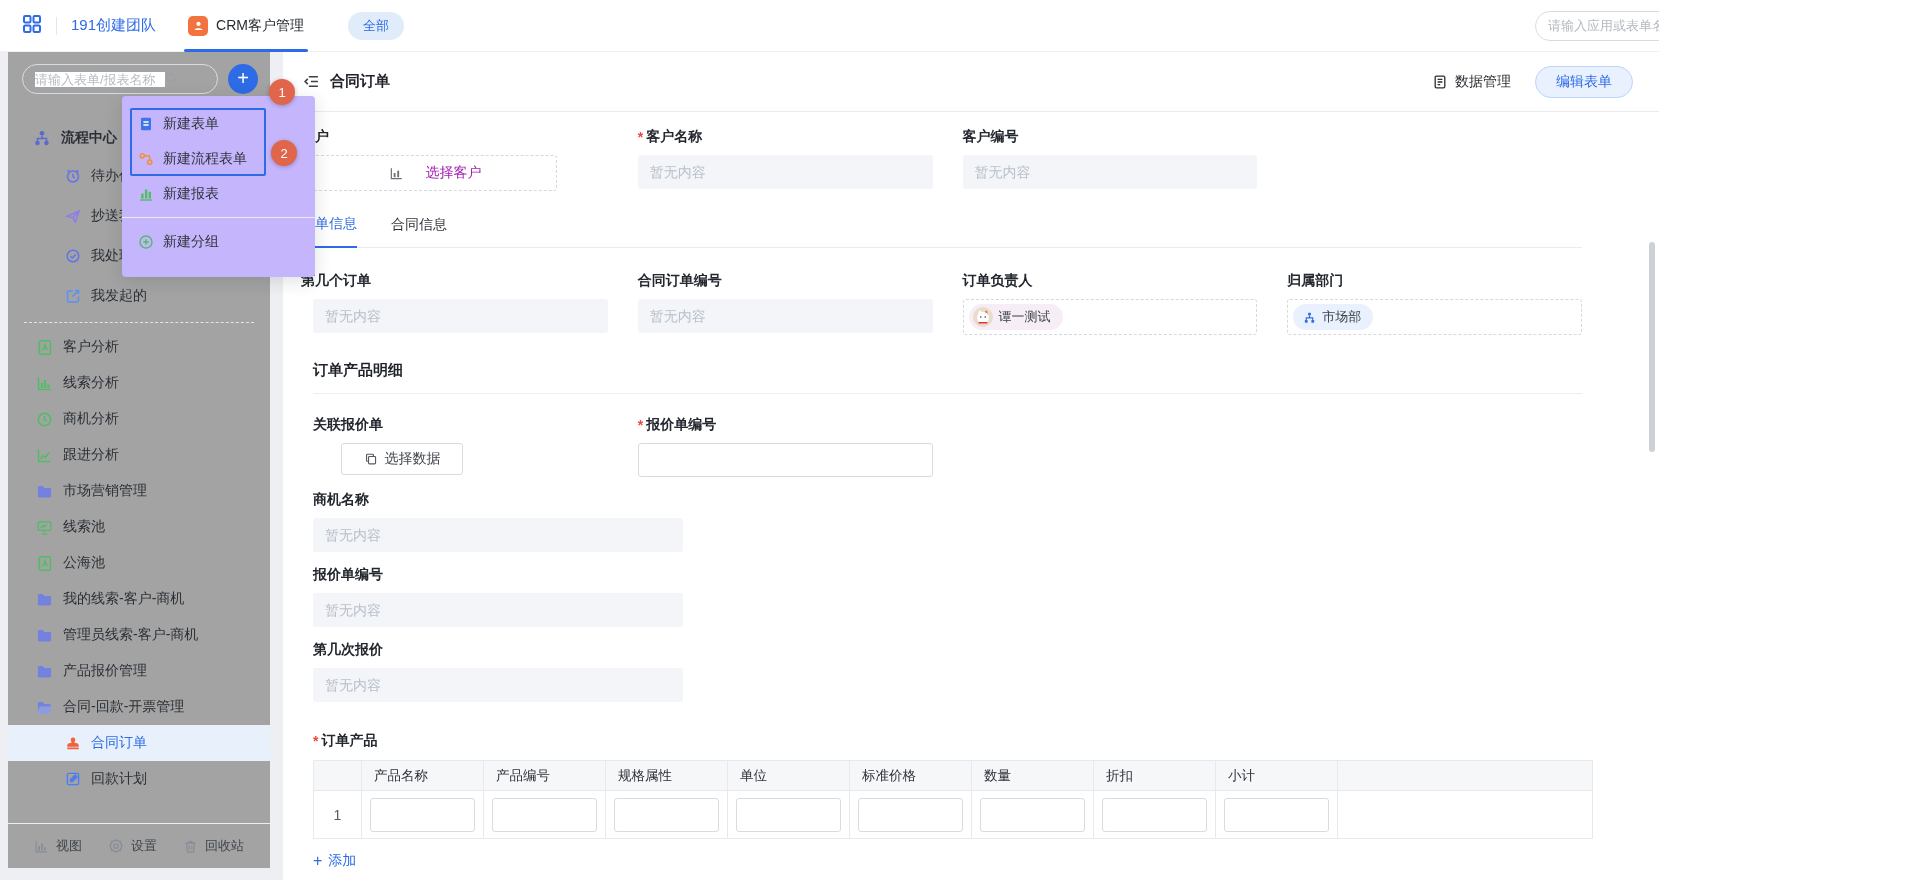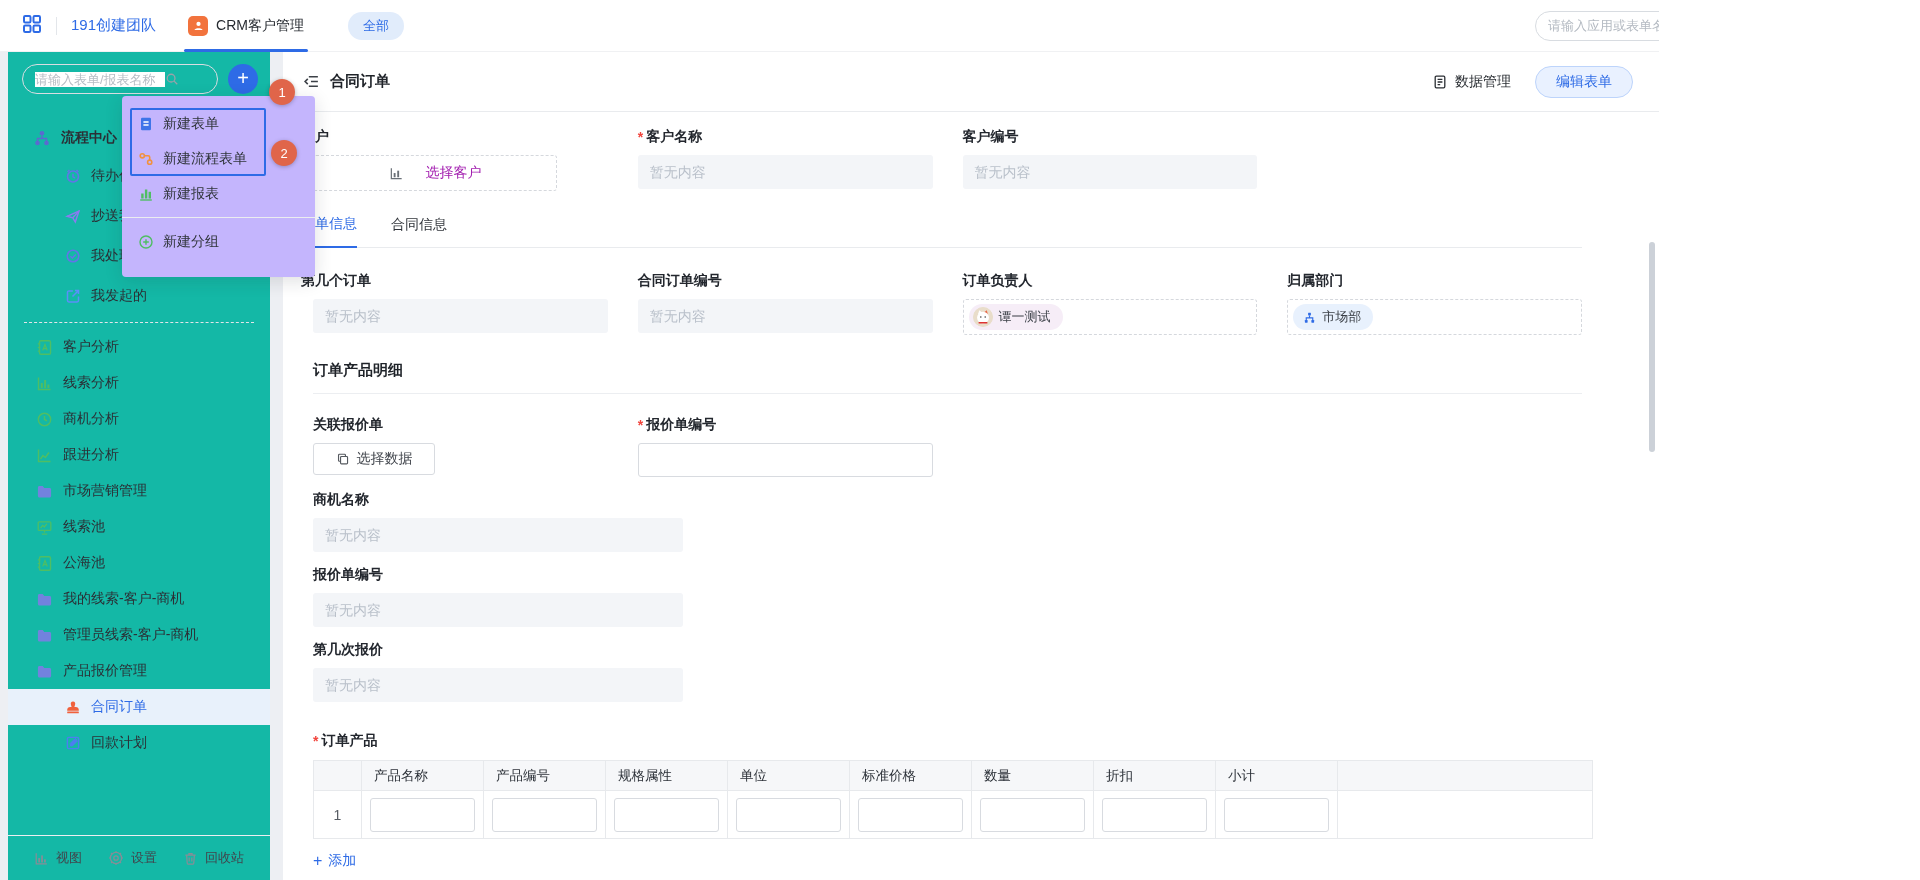--- a/index.html
+++ b/index.html
@@ -21,21 +21,21 @@
   .tb-search { width:190px; height:30px; border:1px solid #d8dce1; border-radius:15px; display:flex; align-items:center; padding:0 10px 0 12px; color:#b4bac2; }
   .tb-search input { border:none; outline:none; width:140px; font-size:13px; color:#6d737b; font-family:inherit; }
   .tb-search input::placeholder { color:#b4bac2; }
   .ic { flex:none; }
   .help-ic { width:19px; height:19px; border:1.5px solid #464c54; border-radius:50%; color:#464c54; font-size:12px; font-weight:700; display:flex; align-items:center; justify-content:center; }
   .bell-wrap { position:relative; }
   .bell-dot { position:absolute; right:-1px; top:-2px; width:7px; height:7px; border-radius:50%; background:#f0413c; }
   .avatar { width:32px; height:32px; border-radius:50%; overflow:hidden; background:#e9e1d4; }
 
   
-  .sidebar { position:absolute; left:8px; top:52px; width:262px; bottom:0; background:#14b8a6; z-index:5; display:flex; flex-direction:column; overflow:hidden; }
+  .sidebar { position:absolute; left:8px; top:52px; width:262px; bottom:12px; background:#a3a3a3; z-index:5; display:flex; flex-direction:column; overflow:hidden; }
   .sb-top { display:flex; align-items:center; padding:12px 12px 0 14px; gap:10px; }
   .sb-search { flex:1; height:30px; border:1px solid #d9dde2; border-radius:15px; display:flex; align-items:center; padding:0 10px 0 12px; }
   .sb-search input { border:none; outline:none; width:130px; font-size:13px; font-family:inherit; color:#6d737b; }
   .sb-search input::placeholder { color:#b7bdc5; }
   .add-btn { width:30px; height:30px; border-radius:50%; background:#2e6be6; color:#fff; font-size:20px; line-height:28px; text-align:center; flex:none; }
   .sb-list { margin-top:26px; }
   .sb-row { height:36px; display:flex; align-items:center; gap:10px; padding-left:28px; color:#2b3036; cursor:default; }
   .sb-row.group { padding-left:25px; font-weight:600; }
   .sb-row.child { padding-left:57px; height:40px; }
   .sb-row.child2 { padding-left:57px; }
@@ -64,21 +64,21 @@
   .tag.pink { background:#f6edf7; }
   .tag.blue { background:#e8f1fd; padding-left:10px; }
   .tag .mini-av { width:20px; height:20px; border-radius:50%; overflow:hidden; background:#e9e1d4; flex:none; }
   .tabs { display:flex; gap:34px; margin-top:16px; margin-left:-12px; border-bottom:1px solid #e9ebee; height:41px; }
   .tab { padding-bottom:13px; align-self:flex-end; color:#30343a; }
   .tab.active { color:#2e6be6; border-bottom:2px solid #2e6be6; margin-bottom:-1px; font-weight:500; }
   .row2 { margin-top:24px; }
   .section-title { margin-top:26px; font-size:15px; font-weight:600; color:#1f2329; }
   .section-line { border-bottom:1px solid #eceef1; margin-top:13px; }
   .qrow { margin-top:22px; }
-  .btn-outline { width:122px; height:32px; border:1px solid #d8dbe0; border-radius:3px; display:flex; align-items:center; justify-content:center; gap:7px; color:#42464d; background:#fff; }
+  .btn-outline { width:122px; height:32px; border:1px solid #d8dbe0; border-radius:3px; display:flex; align-items:center; justify-content:center; gap:7px; color:#42464d; background:#fff;margin-left:28px; }
   .single { width:370px; margin-top:14px; }
   .tbl-label { margin-top:30px; }
   table.ptable { border-collapse:collapse; margin-top:10px; width:1280px; table-layout:fixed; }
   .ptable th, .ptable td { border:1px solid #e7e9ec; font-weight:400; text-align:left; }
   .ptable thead th { background:#f6f7f9; height:30px; padding:0 12px; color:#2c3138; font-size:13.5px; }
   .ptable tbody td { height:48px; padding:0 6px; }
   .idx { text-align:center !important; color:#575c63; }
   .cellinput { height:34px; border:1px solid #d8dbe0; border-radius:3px; background:#fff; margin:0 2px; }
   .add-row { display:flex; align-items:center; gap:6px; color:#2e6be6; margin-top:13px; width:90px; }
   .vscroll { position:absolute; right:4px; top:130px; width:6px; height:210px; border-radius:3px; background:#ccd1d8; }
@@ -281,20 +281,27 @@
         <svg width="17" height="17" viewBox="0 0 16 16">
             <path d="M1.8 4.2c0-.8.6-1.4 1.4-1.4h3.1l1.5 1.8h5c.8 0 1.4.6 1.4 1.4v6.2c0 .8-.6 1.4-1.4 1.4H3.2c-.8 0-1.4-.6-1.4-1.4z" fill="#7282de"></path>
           </svg>
         <span>管理员线索-客户-商机</span>
       </div>
       <div class="sb-row">
         <svg width="17" height="17" viewBox="0 0 16 16">
             <path d="M1.8 4.2c0-.8.6-1.4 1.4-1.4h3.1l1.5 1.8h5c.8 0 1.4.6 1.4 1.4v6.2c0 .8-.6 1.4-1.4 1.4H3.2c-.8 0-1.4-.6-1.4-1.4z" fill="#7282de"></path>
           </svg>
         <span>产品报价管理</span>
+      </div>
+      <div class="sb-row">
+        <svg width="17" height="17" viewBox="0 0 16 16">
+            <path d="M1.8 4.2c0-.8.6-1.4 1.4-1.4h3.1l1.5 1.8h4.6c.8 0 1.4.6 1.4 1.4v1H3.6L1.8 12z" fill="#7282de"></path>
+            <path d="M3.4 7.6h11.3L13 12.8c-.2.7-.7 1.1-1.4 1.1H1.9z" fill="#8d9ae6"></path>
+          </svg>
+        <span>合同-回款-开票管理</span>
       </div>
       <div class="sb-row child2 sel">
         <svg width="16" height="16" viewBox="0 0 16 16">
             <path d="M8 2.6c-1.9 0-2.7 1.5-2 3.4l.6 2.1H5.2c-1.8 0-3 1.3-3 3v.6h11.6v-.6c0-1.7-1.2-3-3-3h-1.4l.6-2.1c.7-1.9-.1-3.4-2-3.4z" fill="#f0613c"></path>
             <rect x="2.2" y="12.6" width="11.6" height="1.6" rx=".5" fill="#f0613c"></rect>
           </svg>
         <span>合同订单</span>
       </div>
       <div class="sb-row child2">
         <svg width="16" height="16" viewBox="0 0 16 16" fill="none" stroke="#4c7ef0" stroke-width="1.4">

